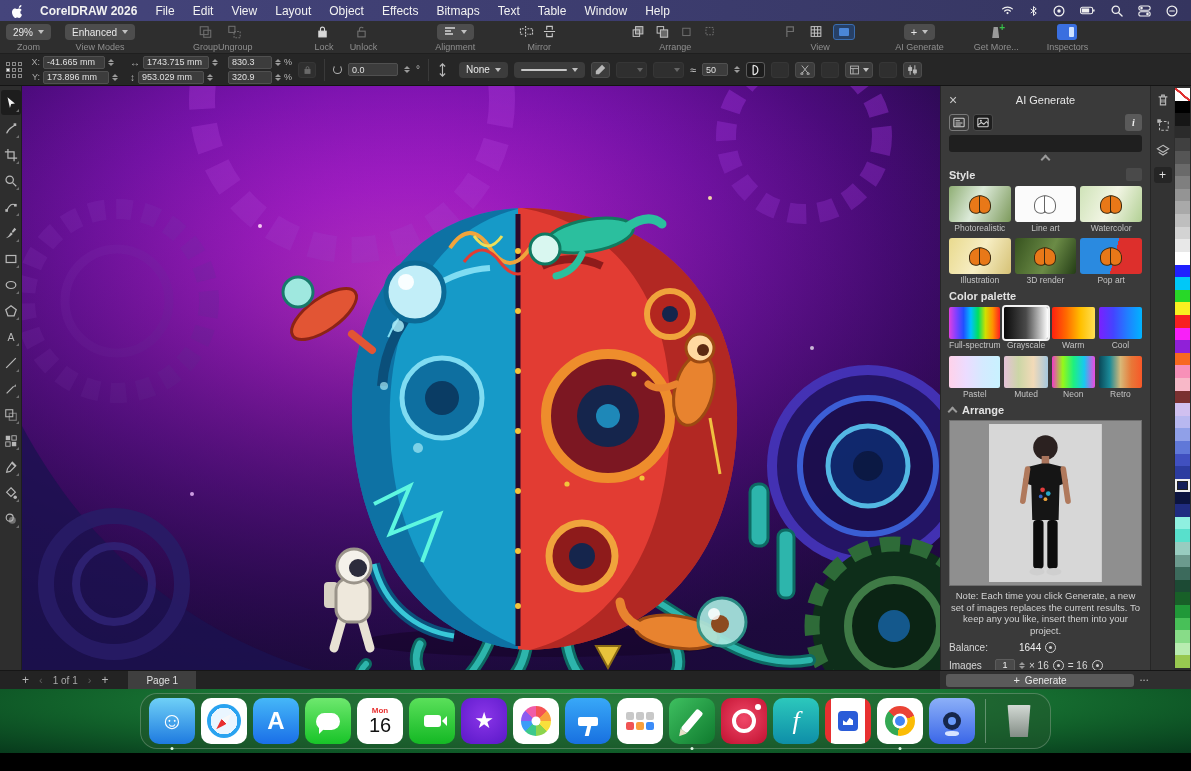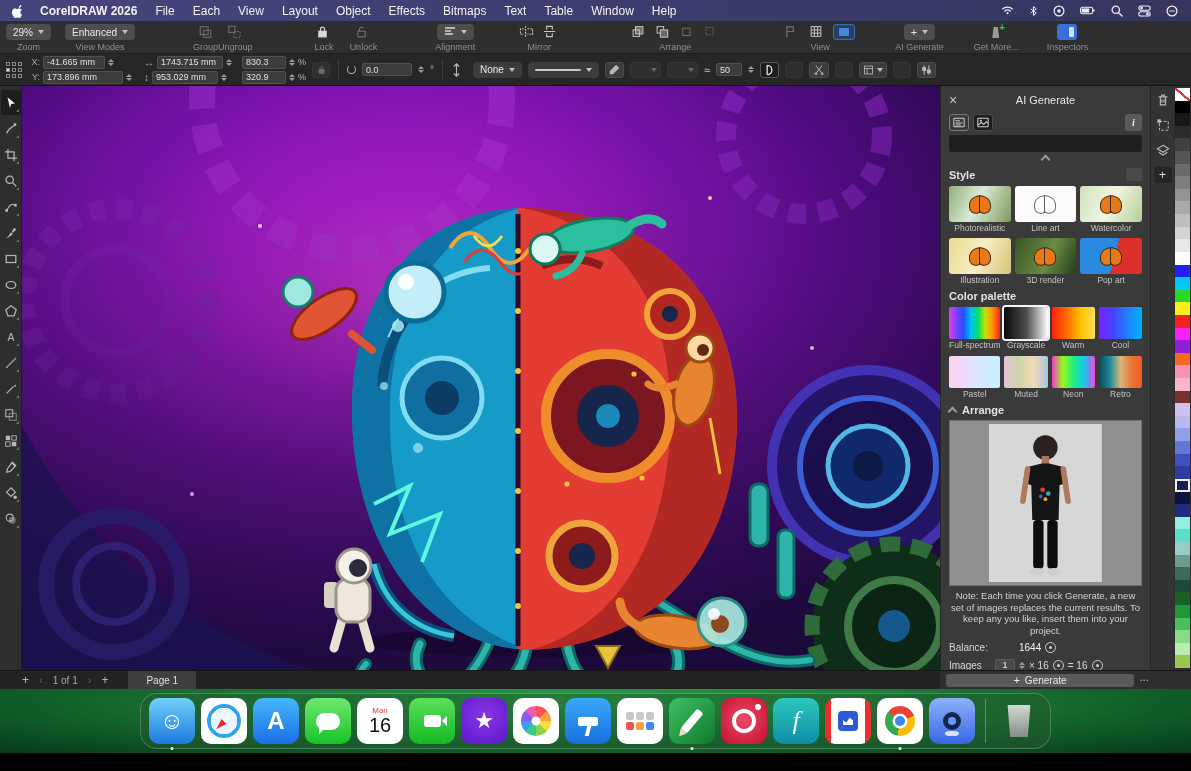--- a/index.html
+++ b/index.html
@@ -178,21 +178,21 @@
   .compass{width:34px;height:34px;border-radius:50%;background:radial-gradient(circle,#eaf6ff 55%,#2aa3f0 56%);
     display:flex;align-items:center;justify-content:center}
   .needle{width:22px;height:7px;background:linear-gradient(90deg,#e83030 50%,#f8f8f8 50%);
     clip-path:polygon(0 50%,50% 0,100% 50%,50% 100%);transform:rotate(-45deg)}
   .dk-app-store{background:linear-gradient(180deg,#45b7f8,#1a6fe8)}
   .dk-app-store span{color:#fff;font-size:24px;font-weight:bold}
   .dk-messages{background:linear-gradient(180deg,#6ee86e,#18c428)}
   .bubble{width:24px;height:17px;background:#fff;border-radius:9px;position:relative}
   .bubble::after{content:'';position:absolute;left:3px;bottom:-4px;border:4px solid transparent;border-top-color:#fff;border-left-color:#fff}
   .dk-calendar{background:#fff;flex-direction:column}
-  .cal-mon{color:#e83030;font-size:8px;font-weight:normal;line-height:1}
+  .cal-mon{color:#e83030;font-size:8px;font-weight:bold;line-height:1}
   .cal-day{color:#111;font-size:20px;line-height:1.05}
   .dk-facetime{background:linear-gradient(180deg,#5ae05a,#14b824)}
   .cam{width:17px;height:12px;background:#fff;border-radius:3px;position:relative}
   .cam::after{content:'';position:absolute;right:-6px;top:1px;border:5px solid transparent;border-right-color:#fff}
   .dk-imovie{background:radial-gradient(circle at 50% 40%,#8a35e8,#5a18c8)}
   .dk-imovie span{color:#fff;font-size:22px}
   .dk-photos{background:#fff}
   .flower{width:30px;height:30px;border-radius:50%;
     background:conic-gradient(#f55353 0 45deg,#f8a03c 45deg 90deg,#f8e03c 90deg 135deg,#8cd44c 135deg 180deg,#3cc88c 180deg 225deg,#3c9cf8 225deg 270deg,#8c5cf0 270deg 315deg,#f05ca8 315deg 360deg);position:relative}
   .flower::after{content:'';position:absolute;left:50%;top:50%;width:9px;height:9px;background:#fff;border-radius:50%;transform:translate(-50%,-50%)}
@@ -235,21 +235,21 @@
 
   <div class="menubar">
     <span class="apple">
       <svg width="13" height="15" viewBox="0 0 16 16">
           <path fill="#fff" d="M11.5 1.2c-.8.1-1.8.6-2.3 1.3-.5.6-.9 1.5-.7 2.4.9.1 1.8-.5 2.3-1.1.5-.7.9-1.6.7-2.6zM8.9 5.6c-1.2 0-2.1.7-2.7.7-.6 0-1.5-.7-2.5-.7-1.3 0-2.5.8-3.1 2-1.3 2.3-.3 5.7 1 7.6.6.9 1.4 1.9 2.4 1.9 1 0 1.3-.6 2.5-.6s1.5.6 2.5.6 1.7-.9 2.3-1.8c.7-1 1-2 1-2.1 0 0-2-.8-2-3 0-1.9 1.5-2.8 1.6-2.9-.9-1.2-2.2-1.7-3-1.7z"></path>
         </svg>
     </span>
     <span class="mb-app">CorelDRAW 2026</span>
     <nav class="mb-items">
         <span class="menu-item">File</span>
-        <span class="menu-item">Each</span>
+        <span class="menu-item">Edit</span>
         <span class="menu-item">View</span>
         <span class="menu-item">Layout</span>
         <span class="menu-item">Object</span>
         <span class="menu-item">Effects</span>
         <span class="menu-item">Bitmaps</span>
         <span class="menu-item">Text</span>
         <span class="menu-item">Table</span>
         <span class="menu-item">Window</span>
         <span class="menu-item">Help</span>
       </nav>
@@ -480,21 +480,21 @@
       <div class="frow">
           <span class="flabel">X:</span>
           <span class="field" style="width:62px">-41.665 mm</span>
           <span class="stp">
             <i class="u"></i>
             <i class="d"></i>
           </span>
         </div>
       <div class="frow">
           <span class="flabel">Y:</span>
-          <span class="field" style="width:80px">173.896 mm</span>
+          <span class="field" style="width:66px">173.896 mm</span>
           <span class="stp">
             <i class="u"></i>
             <i class="d"></i>
           </span>
         </div>
     </div>
     <div class="stack2" style="margin-left:6px">
       <div class="frow">
           <span style="font-size:10px">↔</span>
           <span class="field" style="width:66px">1743.715 mm</span>

